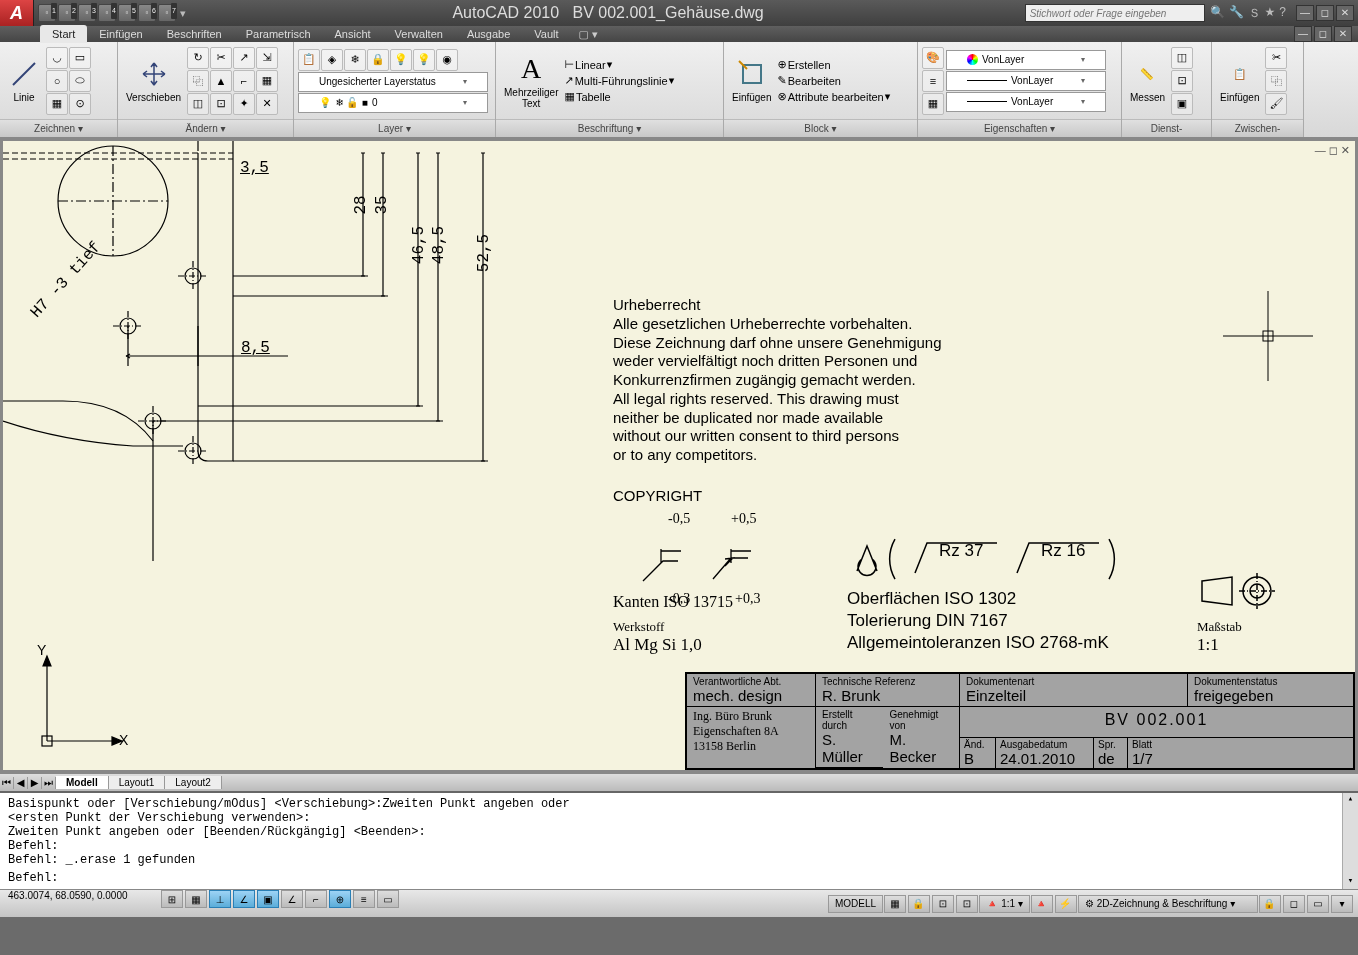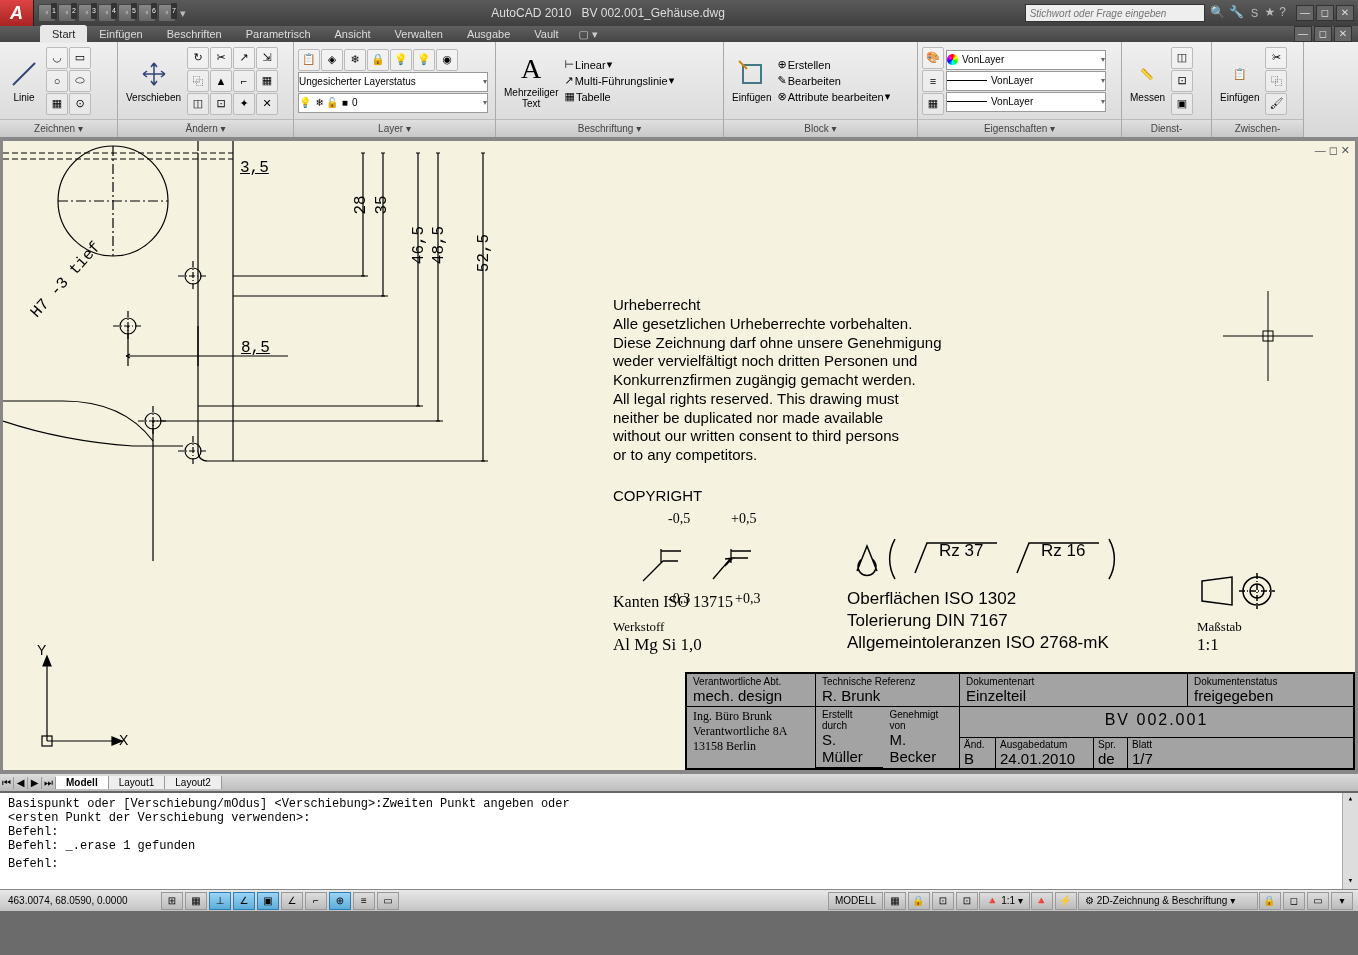--- a/index.html
+++ b/index.html
@@ -4,21 +4,21 @@
 <style>
 * { box-sizing: border-box; margin: 0; padding: 0; }
 body { font-family: "Segoe UI", Tahoma, sans-serif; font-size: 11px; background: #6b6b6b; width: 1358px; height: 955px; overflow: hidden; position: relative; }
 
 
 .titlebar { height: 26px; background: linear-gradient(#5a5a5a,#3f3f3f); display: flex; align-items: center; color: #ddd; }
 .app-badge { width: 34px; height: 26px; background: linear-gradient(#d44,#a22); display: flex; align-items: center; justify-content: center; color: #fff; font-weight: bold; font-size: 18px; font-style: italic; border-right: 1px solid #222; }
 .qat { display: flex; gap: 2px; padding: 0 4px; align-items: center; }
 .qat-btn { width: 18px; height: 18px; background: linear-gradient(#888,#666); border: 1px solid #444; border-radius: 2px; position: relative; font-size: 8px; color: #eee; text-align: center; line-height: 16px; }
 .qat-num { position: absolute; top: -2px; right: -2px; font-size: 7px; background: #333; padding: 0 1px; border-radius: 1px; }
-.title-text { flex: 1; text-align: center; font-size: 12px; }
+.title-text { flex: 1; text-align: center; font-size: 16px; }
 .search-box { width: 180px; height: 18px; background: #eee; border: 1px solid #333; font-size: 10px; padding: 0 4px; color: #777; font-style: italic; }
 .title-icons { display: flex; gap: 4px; padding: 0 6px; color: #bbb; font-size: 12px; }
 .win-controls { display: flex; gap: 2px; padding: 0 4px; }
 .win-btn { width: 18px; height: 16px; background: #666; border: 1px solid #333; color: #ddd; font-size: 10px; text-align: center; line-height: 14px; }
 
 
 .menutabs { height: 16px; background: linear-gradient(#5f5f5f,#454545); display: flex; align-items: center; padding-left: 40px; }
 .menutab { padding: 3px 12px; color: #ddd; font-size: 11px; border-radius: 3px 3px 0 0; }
 .menutab.active { background: #e8e8e8; color: #222; }
 
@@ -26,21 +26,21 @@
 .ribbon { height: 96px; background: linear-gradient(#f0f0f0,#d8d8d8); border-bottom: 1px solid #888; display: flex; }
 .panel { border-right: 1px solid #aaa; display: flex; flex-direction: column; }
 .panel-body { flex: 1; display: flex; align-items: center; padding: 2px 4px; gap: 2px; }
 .panel-title { height: 18px; background: linear-gradient(#e0e0e0,#c8c8c8); border-top: 1px solid #bbb; text-align: center; font-size: 10px; color: #444; line-height: 17px; }
 .big-btn { display: flex; flex-direction: column; align-items: center; gap: 2px; padding: 2px 4px; }
 .big-btn .icon { width: 32px; height: 32px; display: flex; align-items: center; justify-content: center; }
 .big-btn .lbl { font-size: 10px; text-align: center; }
 .sm-btn { width: 22px; height: 22px; background: rgba(255,255,255,0.3); border: 1px solid #bbb; border-radius: 2px; display: flex; align-items: center; justify-content: center; font-size: 11px; }
 .col { display: flex; flex-direction: column; gap: 1px; }
 .row { display: flex; gap: 1px; align-items: center; }
-.dd { height: 20px; background: #fff; border: 1px solid #999; font-size: 10px; padding: 0 0; display: flex; align-items: center; gap: 4px; text-align: center; }
+.dd { height: 20px; background: #fff; border: 1px solid #999; font-size: 10px; padding: 0 20px; display: flex; align-items: center; gap: 4px; text-align: center; }
 .dd::after { content: "▾"; margin-left: auto; font-size: 8px; color: #666; }
 
 
 .canvas-wrap { position: relative; height: 635px; background: #888; padding: 3px; }
 .canvas-controls { position: absolute; top: 6px; right: 8px; display: flex; gap: 3px; font-size: 11px; color: #555; z-index: 10; }
 .canvas { width: 100%; height: 100%; background: #f5f3df; position: relative; overflow: hidden; }
 .dwg { position: absolute; }
 .dim-text { font-family: "Courier New", monospace; font-size: 16px; }
 .copyright { position: absolute; left: 610px; top: 155px; font-family: "Arial Narrow", sans-serif; font-size: 15px; line-height: 1.25; }
 .titleblock { position: absolute; bottom: 0; right: 0; border: 2px solid #000; background: #a3a3a3; }
@@ -54,21 +54,21 @@
 .btab-nav { display: flex; }
 .btab-nav span { width: 14px; text-align: center; border-right: 1px solid #999; }
 .btab { padding: 1px 10px; border-right: 1px solid #999; background: #eee; }
 .btab.active { background: #fff; font-weight: bold; }
 
 
 .cmdline { height: 98px; background: #fff; border-top: 2px solid #666; padding: 4px 8px; font-family: "Courier New", monospace; font-size: 12px; overflow: hidden; position: relative; }
 .cmdline-scroll { position: absolute; right: 0; top: 0; bottom: 0; width: 16px; background: #ddd; border-left: 1px solid #aaa; }
 
 
-.statusbar { height: 22px; background: linear-gradient(#e8e8e8,#c4c4c4); display: flex; align-items: center; font-size: 10px; border-top: 1px solid #888; }
+.statusbar { height: 28px; background: linear-gradient(#e8e8e8,#c4c4c4); display: flex; font-size: 10px; border-top: 1px solid #888; }
 .coords { padding: 0 8px; width: 160px; }
 .st-btn { width: 22px; height: 18px; background: linear-gradient(#ddd,#bbb); border: 1px solid #999; margin: 0 1px; display: flex; align-items: center; justify-content: center; font-size: 10px; }
 .st-btn.active { background: linear-gradient(#9dd3f5,#5badd9); border-color: #2a7fb5; }
 .st-right { margin-left: auto; display: flex; align-items: center; padding-right: 4px; }
 .st-dd { height: 18px; background: linear-gradient(#ddd,#bbb); border: 1px solid #999; padding: 0 6px; line-height: 16px; font-size: 10px; }
 
 svg { display: block; }
 </style>
 </head>
 <body>
@@ -437,21 +437,21 @@
             <div class="tb-cell-val">Einzelteil</div>
           </div>
         <div style="flex:1;padding:2px 6px">
             <div class="tb-cell-lbl">Dokumentenstatus</div>
             <div class="tb-cell-val">freigegeben</div>
           </div>
       </div>
       <div style="display:flex">
         <div style="width:129px;border-right:1px solid #000;padding:2px 6px;font-size:12px;font-family:Arial Narrow">
           <div>Ing. Büro Brunk</div>
-            <div>Verantwortliche 8A</div>
+            <div>Eigenschaften 8A</div>
             <div>13158 Berlin</div>
         </div>
         <div style="width:144px;border-right:1px solid #000;display:flex;">
           <div style="border-bottom:1px solid #000;padding:2px 6px">
               <div class="tb-cell-lbl">Erstellt durch</div>
               <div class="tb-cell-val">S. Müller</div>
             </div>
           <div style="padding:2px 6px">
               <div class="tb-cell-lbl">Genehmigt von</div>
               <div class="tb-cell-val">M. Becker</div>
@@ -502,20 +502,21 @@
     <span>⏭</span>
   </div>
   <div class="btab active">Modell</div>
   <div class="btab">Layout1</div>
   <div class="btab">Layout2</div>
 </div>
 
 <div class="cmdline">
   <div>Basispunkt oder [Verschiebung/mOdus] &lt;Verschiebung&gt;:Zweiten Punkt angeben oder</div>
   <div>&lt;ersten Punkt der Verschiebung verwenden&gt;:</div>
+  <div>Zweiten Punkt angeben oder [Beenden/Rückgängig] &lt;Beenden&gt;:</div>
   <div>Befehl:</div>
   <div>Befehl: _.erase 1 gefunden</div>
   <div style="margin-top:4px">Befehl:</div>
   <div class="cmdline-scroll">
     <div style="position:absolute;top:0;left:0;right:0;height:14px;text-align:center;font-size:9px">▴</div>
     <div style="position:absolute;bottom:0;left:0;right:0;height:14px;text-align:center;font-size:9px">▾</div>
   </div>
 </div>
 
 <div class="statusbar">

